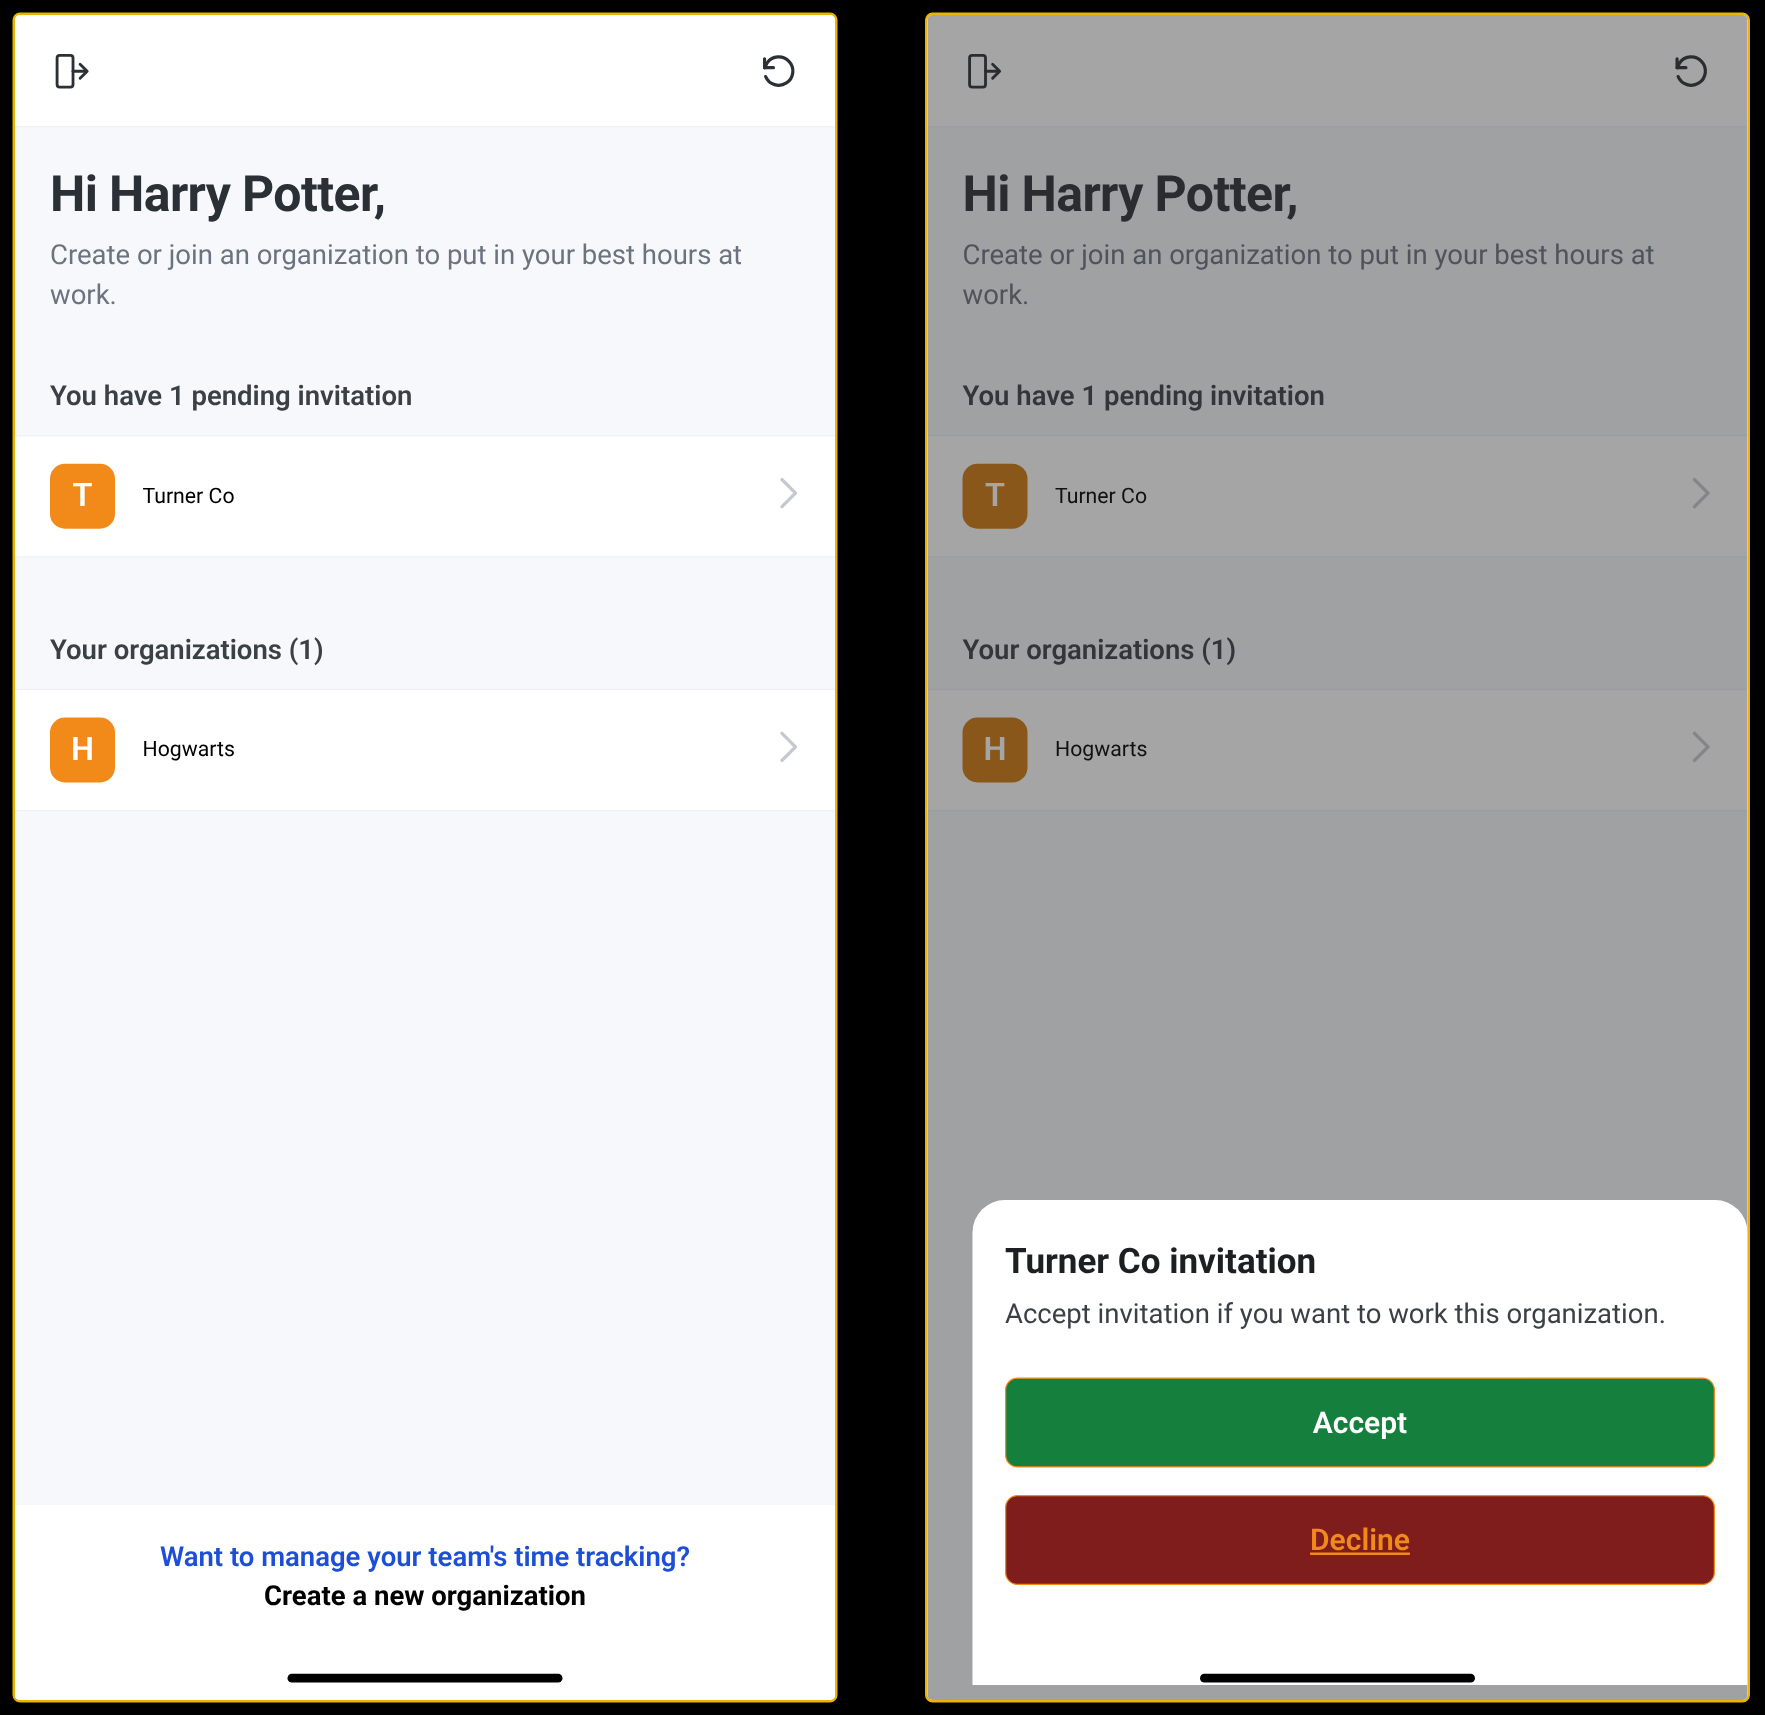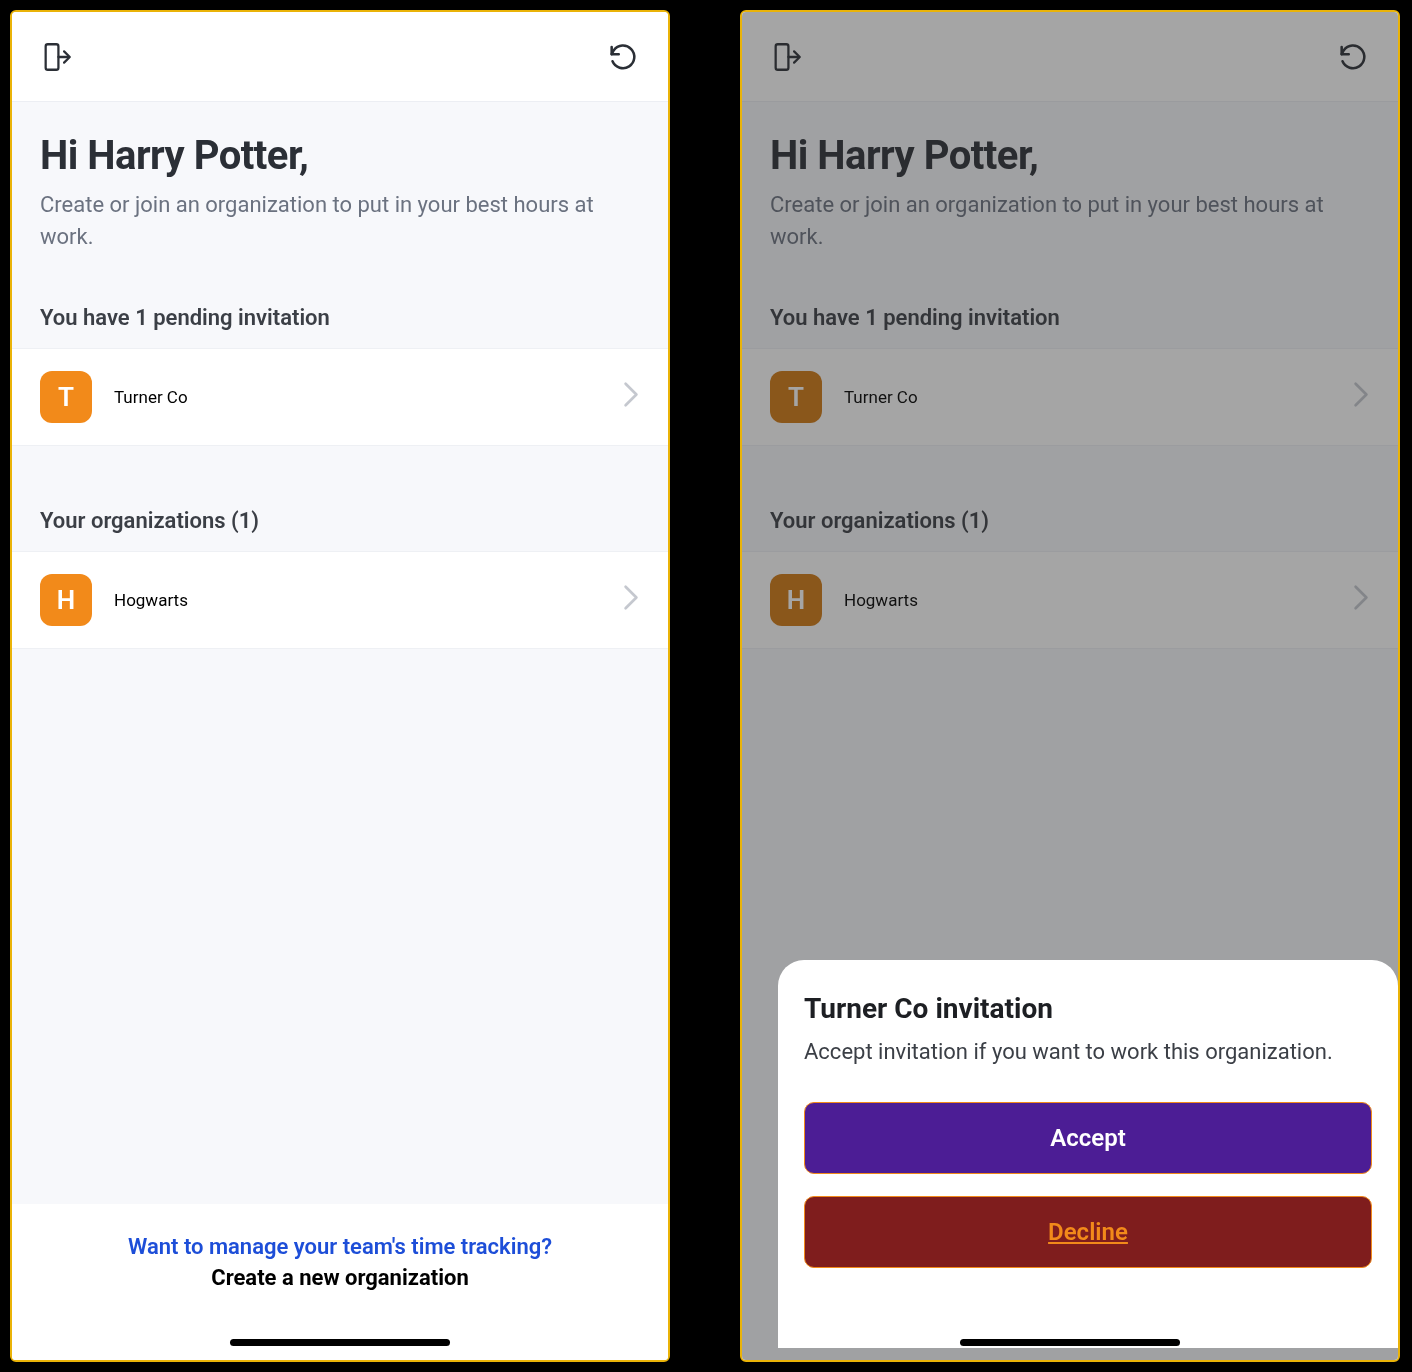--- a/index.html
+++ b/index.html
@@ -108,21 +108,21 @@
   .sheet-sub { font-size: 22px; color: #3b3f46; margin-top: 12px; line-height:1.4;}
   .sheet-buttons { margin-top: 34px; display: flex; flex-direction: column; gap: 22px; }
   .btn {
     height: 72px;
     border-radius: 10px;
     font-size: 24px;
     font-weight: 600;
     display: flex; align-items: center; justify-content: center;
     cursor: pointer;
   }
-  .btn-primary { background: #4c1d95; color: #fff; border: 1px solid #f28a1a; }
+  .btn-primary { background: #15803d; color: #fff; border: 1px solid #f28a1a; }
   .btn-outline { background: #7f1d1d; color: #f28a1a; border: 1.5px solid #f28a1a; text-decoration: underline; }
 
   
   .phone-right .avatar { background: #d17912; }
 </style>
 </head>
 <body>
 
 <div class="stage">
 

